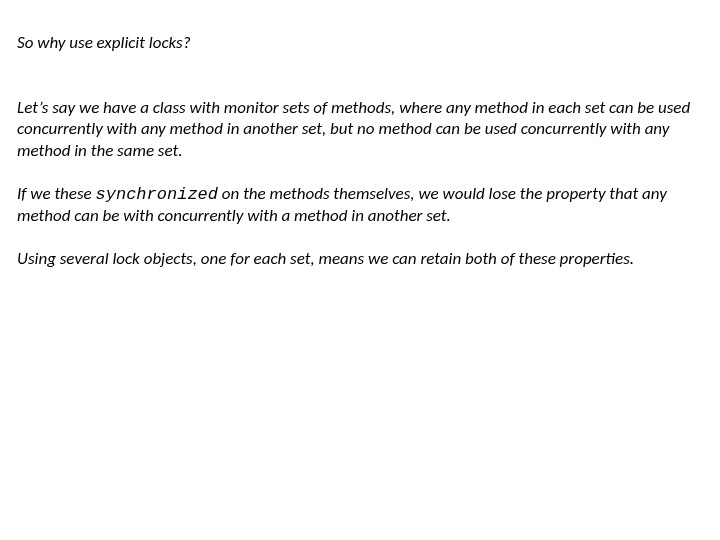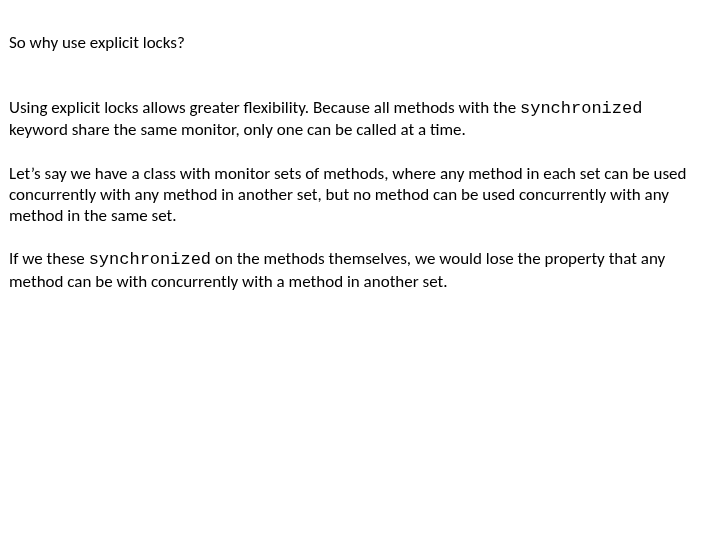--- a/index.html
+++ b/index.html
@@ -6,23 +6,24 @@
     margin: 0;
     padding: 0;
     width: 720px;
     height: 540px;
     background: #ffffff;
     font-family: Calibri, "Segoe UI", Arial, sans-serif;
     color: #000000;
   }
   .slide {
     box-sizing: border-box;
-    padding: 32px 24px 24px 9px;
+    padding: 32px 24px 24px 17px;
     width: 720px;
     height: 540px;
+    font-style: italic;
   }
   .title {
     font-size: 17px;
     font-weight: 400;
     margin-bottom: 44px;
   }
   .para {
     font-size: 17px;
     line-height: 1.25;
     margin-bottom: 22px;
@@ -33,24 +34,22 @@
   }
 </style>
 </head>
 <body>
 
 <div class="slide">
 
   <div class="title">So why use explicit locks?</div>
 
 
-  <div class="para">
-    <span>Using explicit locks allows greater flexibility.  Because all methods with the </span><span class="code">synchronized</span><span> keyword share the same monitor, only one can be called at a time.</span>
-  </div>
 
   <div class="para">Let’s say we have a class with monitor sets of methods, where any method in each set can be used concurrently with any method in another set, but no method can be used concurrently with any method in the same set.</div>
 
   <div class="para">
     <span>If we these </span><span class="code">synchronized</span><span> on the methods themselves, we would lose the property that any method can be with concurrently with a method in another set.</span>
   </div>
 
+  <div class="para">Using several lock objects, one for each set, means we can retain both of these properties.</div>
 
 </div>
 
 </body></html>

